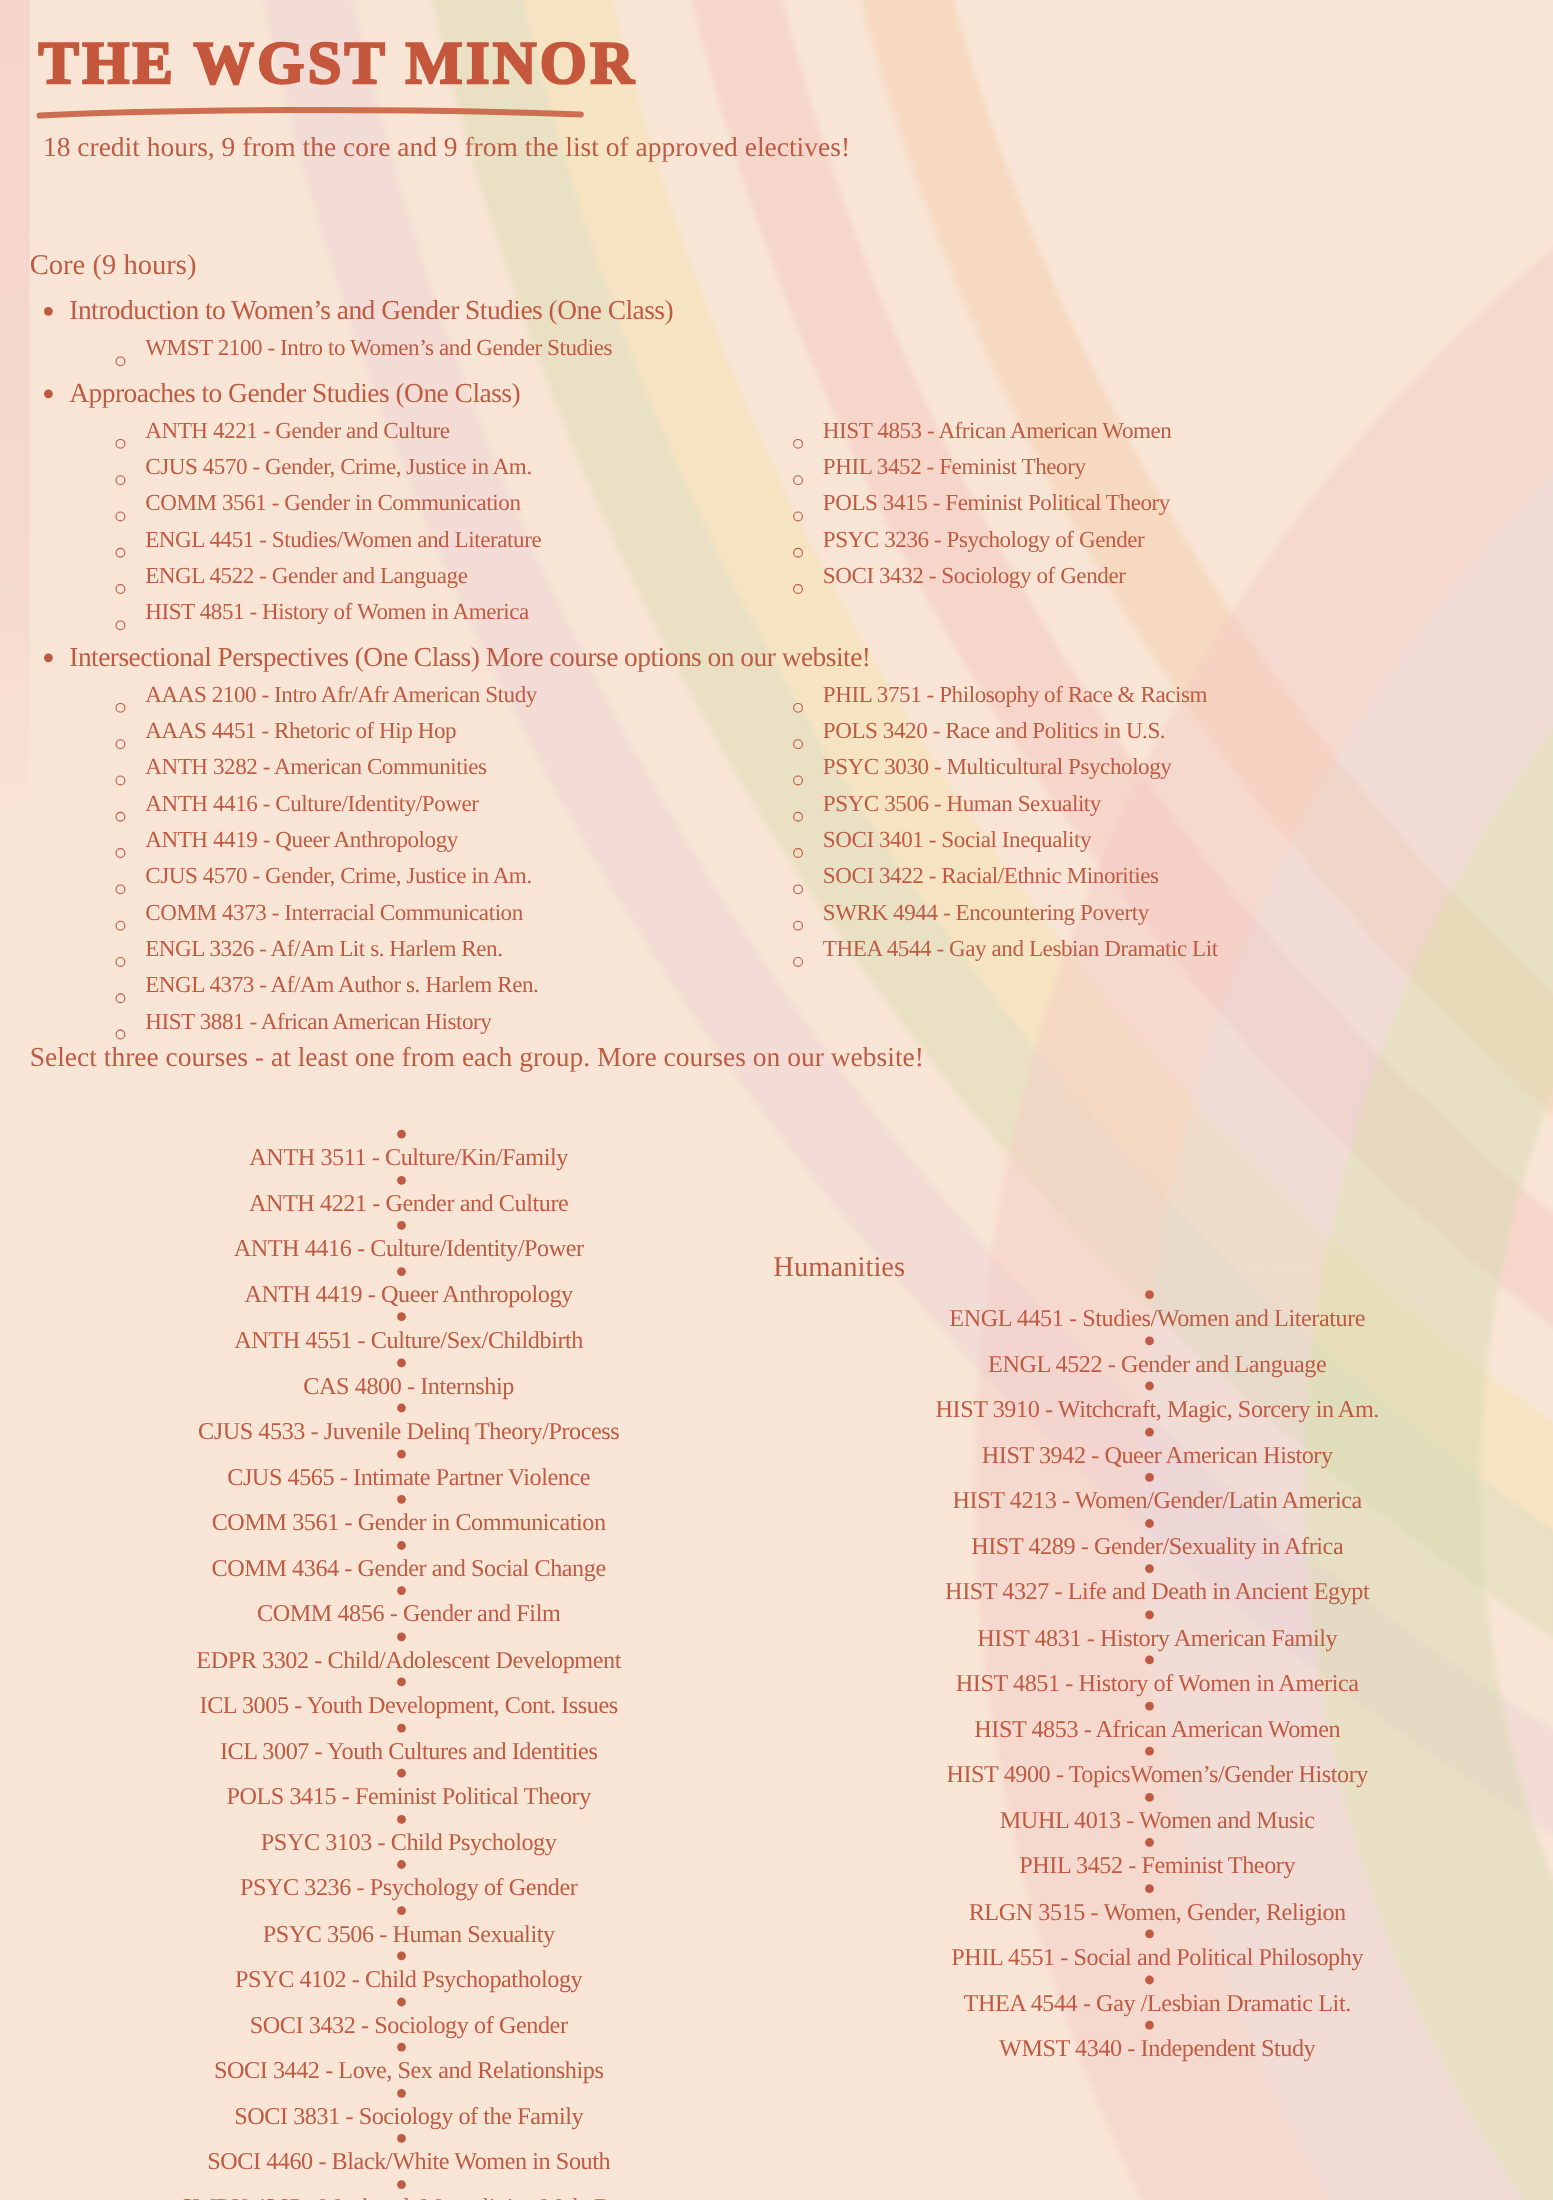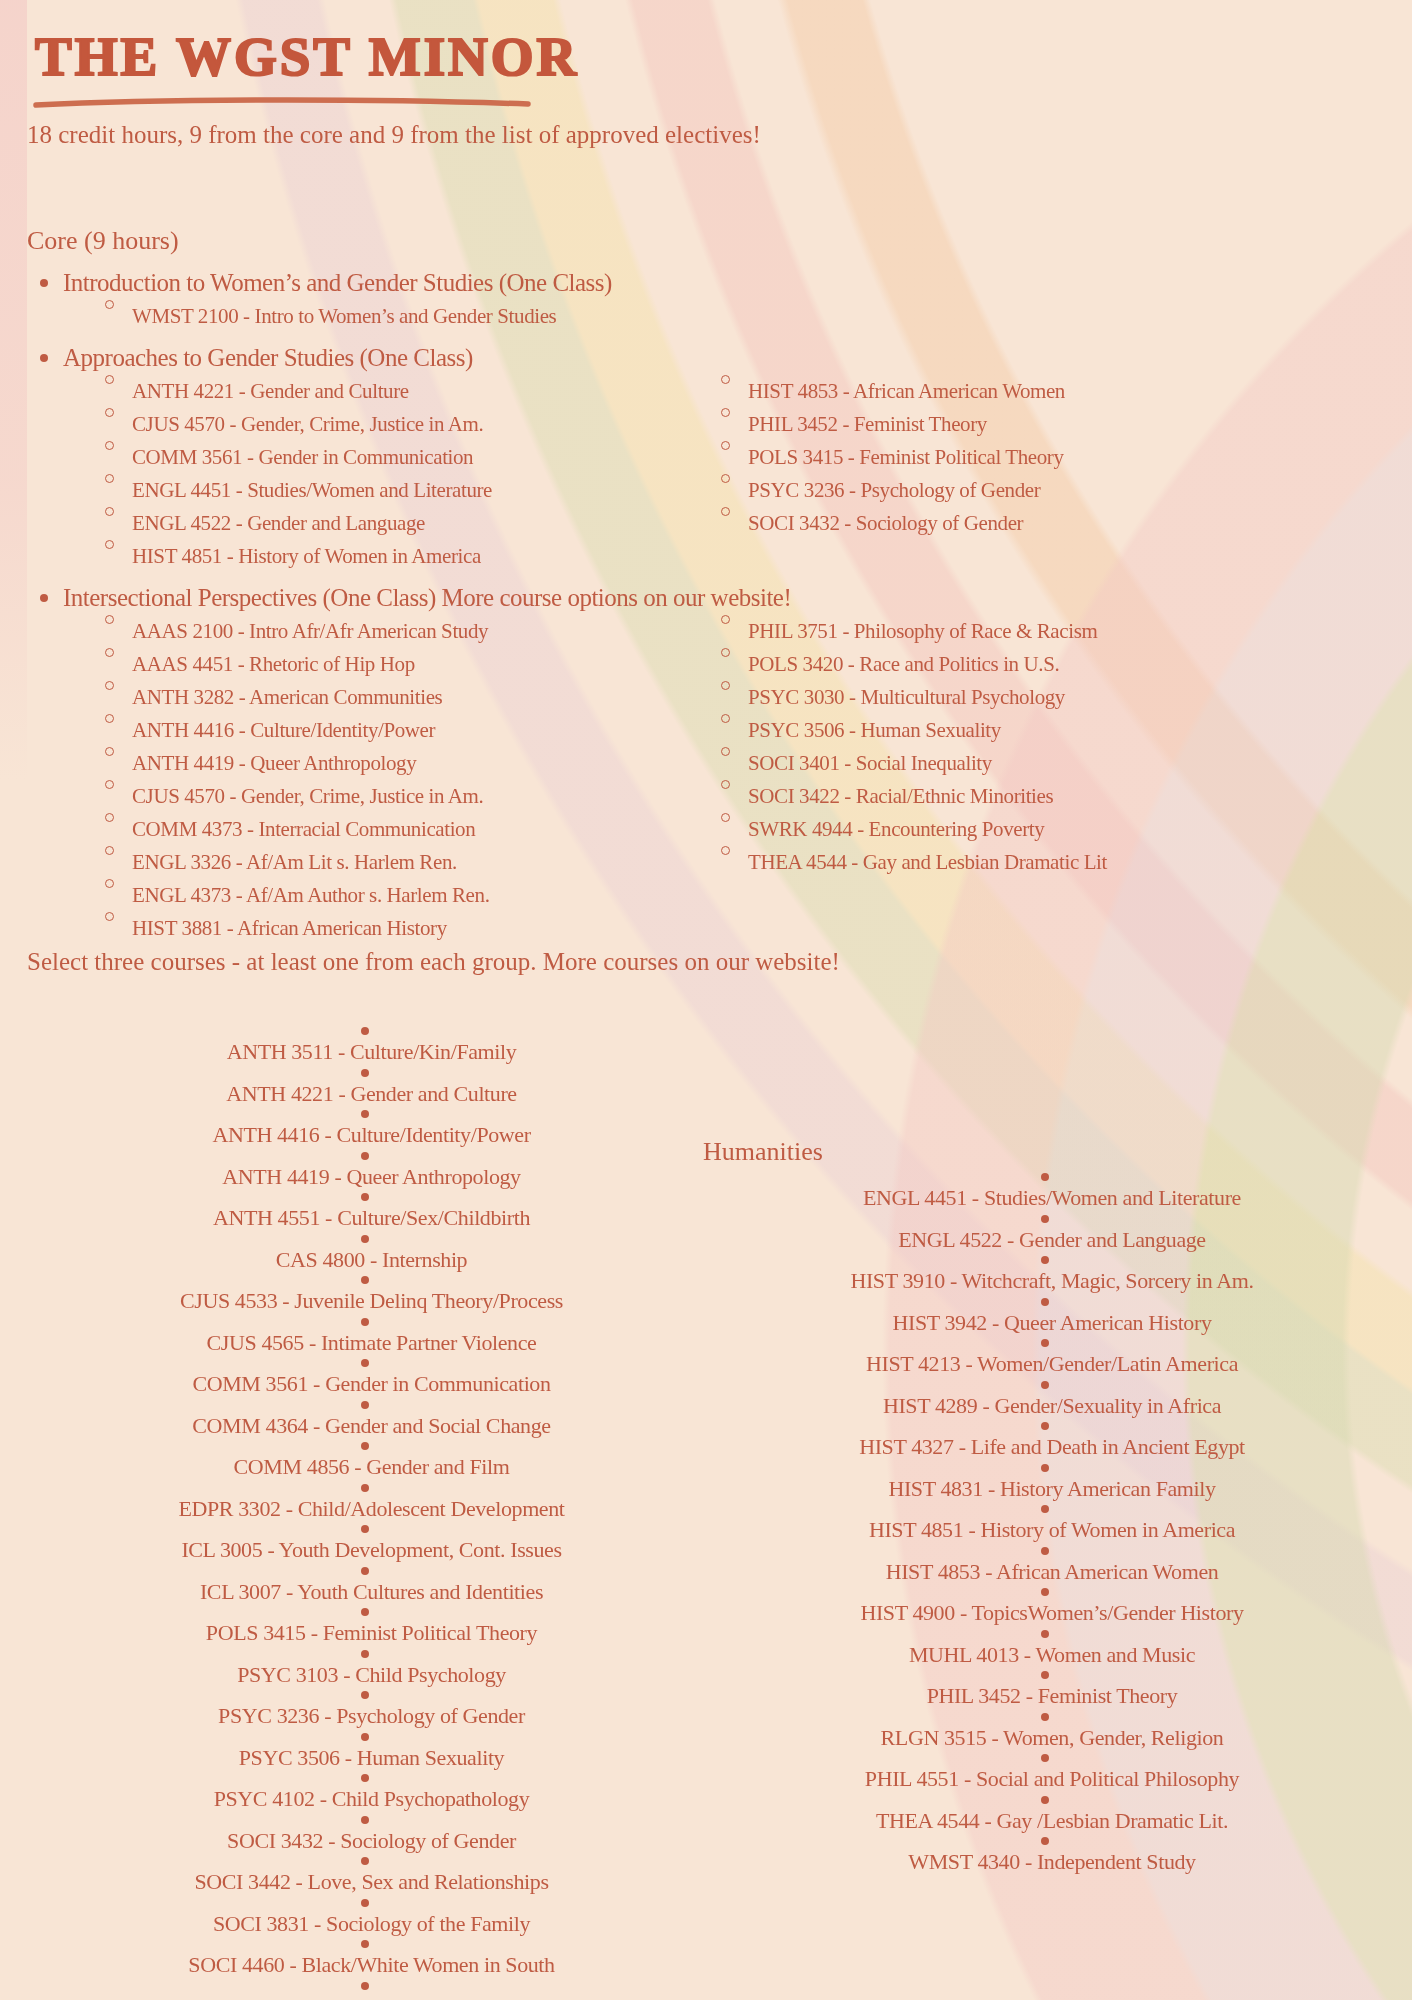--- a/index.html
+++ b/index.html
@@ -52,38 +52,38 @@
 
   .title{
     margin-left:8px;
     font-size:55px;line-height:70px;
     font-weight:800;letter-spacing:3px;
     color:var(--title,#c4573c);
     -webkit-text-stroke:2.2px var(--title,#c4573c);
     white-space:nowrap;
   }
   .underline-svg{display:block;margin:4px 0 0 5px;}
-  .subtitle{margin-top:8px;font-size:25px;line-height:34px;white-space:nowrap;}
+  .subtitle{margin-top:8px;font-size:25px;line-height:34px;white-space:nowrap;margin-left:12px;}
 
   .sec-heading{margin-top:72px;font-size:26px;line-height:34px;font-weight:400;white-space:nowrap;}
   .sec-heading.tight{margin-top:34px;}
   .sub-heading{font-size:26px;line-height:34px;font-weight:400;white-space:nowrap;}
 
   .lvl1{margin-top:6px;padding-left:13px;}
   .lvl1>li{margin-top:8px;}
   .l1-row{display:flex;align-items:center;}
   .dot{flex:0 0 auto;width:8px;height:8px;border-radius:50%;background:var(--text,#bf5b43);margin-right:15px;}
   .circ{flex:0 0 auto;width:9px;height:9px;border-radius:50%;border:1.8px solid var(--text,#bf5b43);box-sizing:border-box;margin-right:18px;background:transparent;}
   .l1-label{font-size:25px;line-height:34px;letter-spacing:-0.5px;white-space:nowrap;}
 
   .li-body{padding-left:35px;}
   .two-col{display:flex;align-items:flex-start;}
   .col-left{width:646px;box-sizing:border-box;padding-left:30px;flex:0 0 auto;}
   .col-right{flex:1 1 auto;}
-  .sub li{display:flex;align-items:flex-start;font-size:21px;line-height:33px;letter-spacing:-0.4px;white-space:nowrap;}
+  .sub li{display:flex;align-items:flex-end;font-size:21px;line-height:33px;letter-spacing:-0.4px;white-space:nowrap;}
 
   .note{font-size:25px;line-height:34px;white-space:nowrap;}
 
   .electives-cols{display:flex;align-items:flex-start;margin-top:44px;}
   .ss-col{width:676px;flex:0 0 auto;}
   .hum-col{flex:1 1 auto;padding-top:112px;}
   .elist{margin-top:4px;padding-left:13px;}
   .elist li{display:flex;align-items:center;font-size:22px;line-height:33.5px;letter-spacing:-0.4px;white-space:nowrap;flex-direction:column;}
   .elist .dot{width:8px;height:8px;margin-right:14px;}
   .hum-col .elist{padding-left:9px;}

